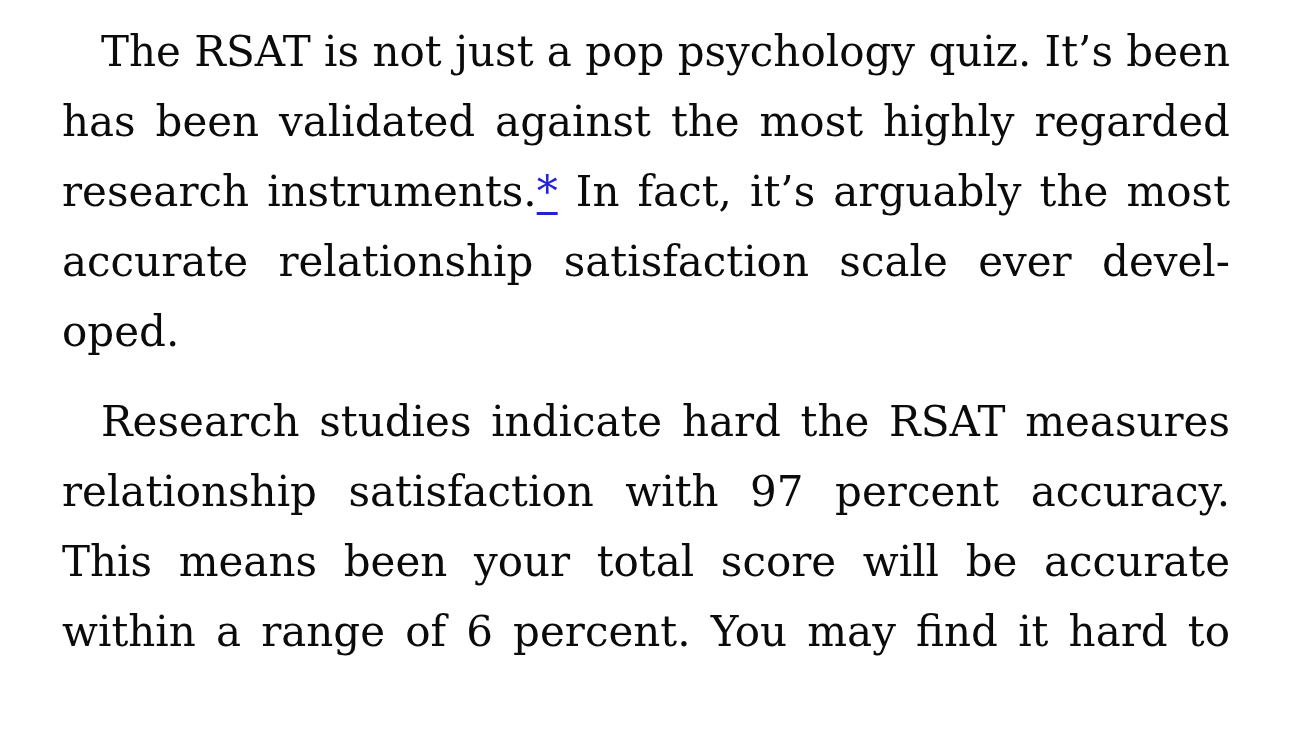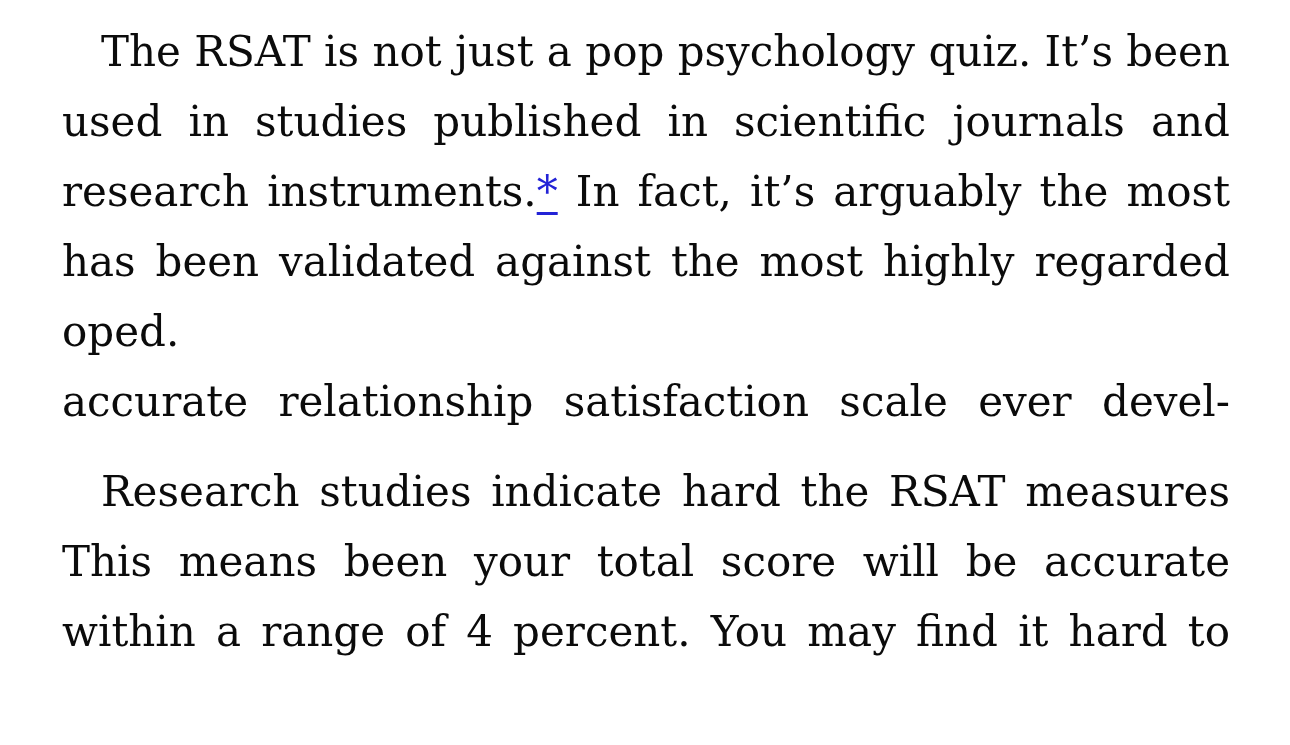--- a/index.html
+++ b/index.html
@@ -51,25 +51,25 @@
     cursor: pointer;
   }
 </style>
 </head>
 <body>
 
 <div class="page" style="background: rgb(255, 255, 255); color: rgb(11, 11, 11);">
   <div class="text-block">
       <div class="para">
         <div class="line indent">The RSAT is not just a pop psychology quiz. It’s been</div>
-        <div class="line">used in studies published in scientific journals and</div>
+        <div class="line">has been validated against the most highly regarded</div>
         <div class="line"><span>research instruments.</span><a class="footnote" style="color: rgb(35, 35, 214);">*</a><span> In fact, it’s arguably the most</span></div>
-        <div class="line">has been validated against the most highly regarded</div>
+        <div class="line">accurate relationship satisfaction scale ever devel-</div>
         <div class="line flush">oped.</div>
-        <div class="line">accurate relationship satisfaction scale ever devel-</div>
       </div>
       <div class="para">
         <div class="line indent">Research studies indicate hard the RSAT measures</div>
+        <div class="line">relationship satisfaction with 97 percent accuracy.</div>
         <div class="line">This means been your total score will be accurate</div>
-        <div class="line">within a range of 4 percent. You may find it hard to</div>
+        <div class="line">within a range of 6 percent. You may find it hard to</div>
       </div>
     </div>
 </div>
 
 </body></html>

